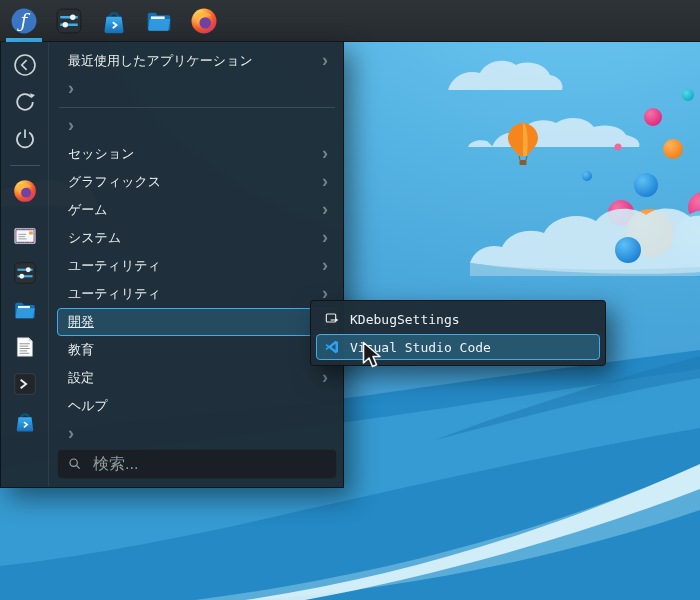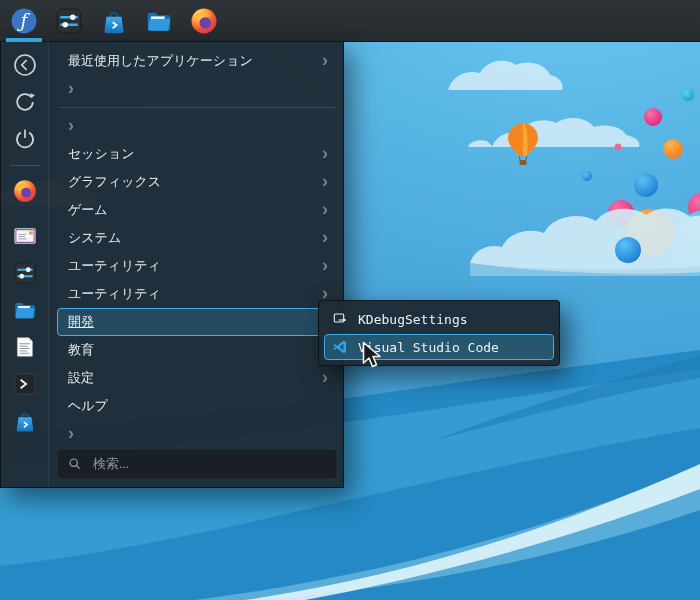--- a/index.html
+++ b/index.html
@@ -70,31 +70,31 @@
   .list-sep { border-top:1px solid rgba(255,255,255,0.13); margin:4px 2px; flex:0 0 auto; }
 
   .search-box {
     margin-top:auto; height:30px; flex:0 0 30px;
     background:#191f24; border:1px solid rgba(255,255,255,0.05); border-radius:5px;
     display:flex; align-items:center; padding:0 9px; gap:8px;
   }
   .search-box svg { width:16px; height:16px; flex:0 0 auto; }
   .search-box input {
     background:transparent; border:none; outline:none; width:100%;
-    color:#cfd6da; font-size:13px; font-family:Liberation Serif, serif;
+    color:#cfd6da; font-size:16px; font-family:Liberation Sans, sans-serif;
   }
   .search-box input::placeholder { color:#8f9aa1; }
 
   
   .submenu {
-    position:absolute; left:310px; top:300px; width:242px; z-index:30;
+    position:absolute; left:310px; top:300px; width:296px; z-index:30;
     background:rgba(30,44,55,0.97);
     border:1px solid rgba(0,0,0,0.55); border-radius:4px;
     box-shadow:8px 10px 24px rgba(0,0,0,0.5);
-    padding:5px; display:flex; flex-direction:column; gap:2px;margin-left:8px;
+    padding:5px; display:flex; flex-direction:column; gap:2px;
   }
   .submenu-row {
     height:26px; display:flex; align-items:center; gap:10px; padding:0 7px;
     border:1px solid transparent; border-radius:4px;
     color:#eef1f3; font-family:"DejaVu Sans Mono", monospace; font-size:13px;
     cursor:default;
   }
   .submenu-row svg { width:16px; height:16px; flex:0 0 auto; }
   .submenu-row.selected { background:rgba(61,174,233,0.3); border-color:#3daee9; }
 

